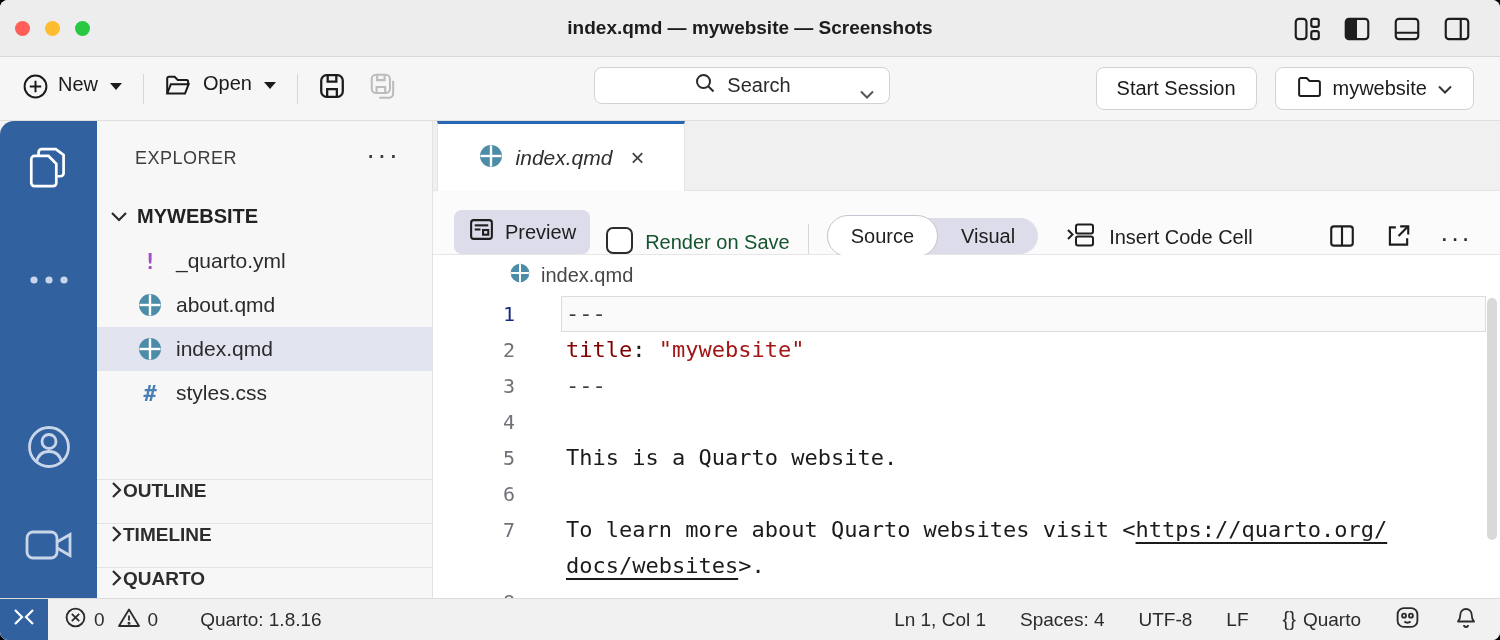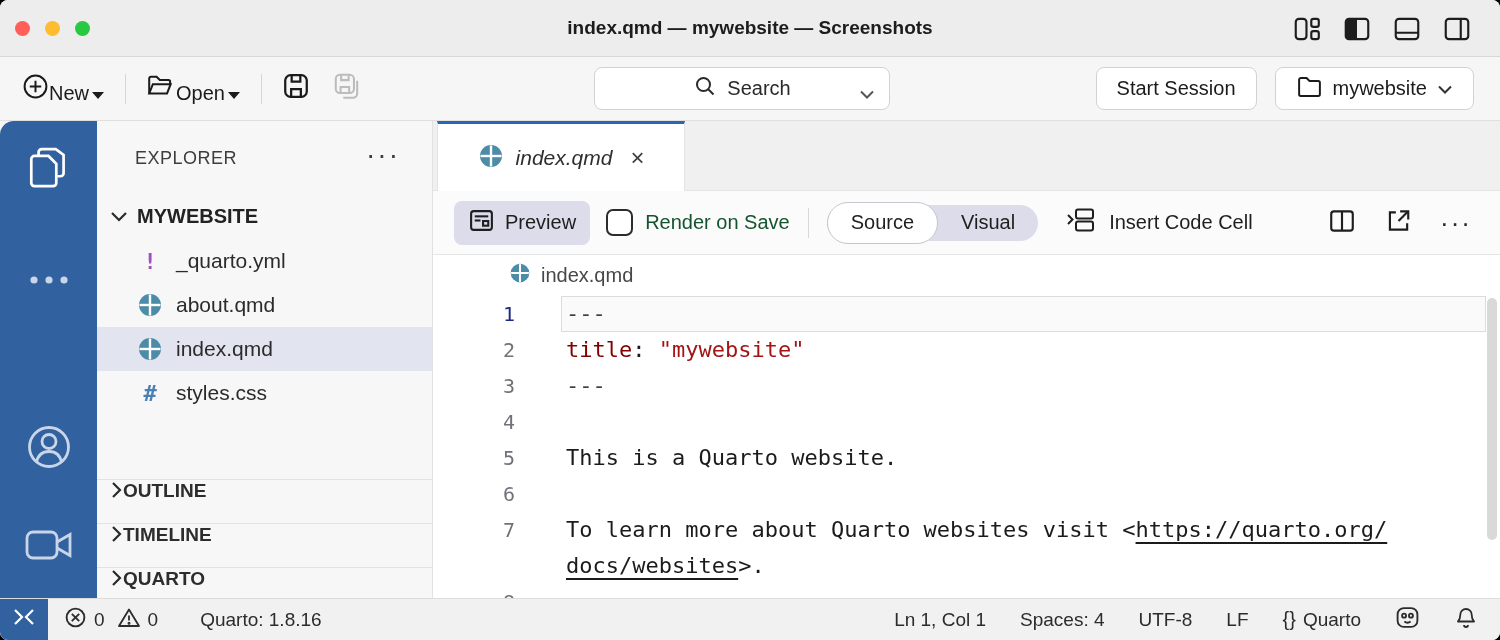--- a/index.html
+++ b/index.html
@@ -16,25 +16,25 @@
   .light.yellow{ background:#febc2e; }
   .light.green { background:#28c840; }
   .win-title { position:absolute; left:0; right:0; text-align:center; font-size:19px; font-weight:600; color:#1c1c1c; }
   .tb-icons { position:absolute; right:28px; top:0; height:57px; display:flex; align-items:center; gap:20px; }
   .tb-icons svg { display:block; }
 
   
   .toolbar { position:relative; height:64px; flex:0 0 64px; background:#f7f6f7; border-bottom:1px solid #dfdfdf;
              display:flex; align-items:center; padding:0 14px; }
   .tool-group { display:flex; align-items:center; }
-  .tool-btn { display:flex; align-items:flex-end; padding:6px 8px; border-radius:6px; color:#1b1b1b;
+  .tool-btn { display:flex; align-items:flex-start; gap:9px; padding:6px 8px; border-radius:6px; color:#1b1b1b;
               font-size:20px; cursor:default; }
   .tool-sep { width:1px; height:30px; background:#d6d6d6; margin:0 12px; }
   .caret-down { margin-left:2px; }
-  .searchbox { position:absolute; left:594px; top:10px; width:296px; height:43px; background:#fff;
+  .searchbox { position:absolute; left:594px; top:10px; width:296px; height:37px; background:#fff;
                border:1px solid #d2d2d2; border-radius:8px; display:flex; align-items:center;
                justify-content:center; gap:10px; font-size:20px; color:#2a2a2a; }
   .searchbox .chev { position:absolute; right:14px; top:14px; }
   .right-tools { margin-left:auto; display:flex; align-items:center; gap:18px; padding-right:12px; }
   .push-btn { height:43px; background:#fff; border:1px solid #d2d2d2; border-radius:8px; display:flex;
               align-items:center; gap:10px; padding:0 20px; font-size:20px; color:#1b1b1b;text-align:right; }
 
   
   .main { position:relative; flex:1 1 auto; display:flex; background:#f6f5f6; overflow:hidden; }
 
@@ -64,21 +64,21 @@
 
   .editor { flex:1 1 auto; background:#fff; display:flex; flex-direction:column; overflow:hidden; }
   .tabbar { height:70px; flex:0 0 70px; background:#f1f0f1; border-bottom:1px solid #e4e4e4; display:flex; }
   .tab { margin-left:4px; margin-bottom:-1px; width:248px; background:#fff; position:relative; z-index:1;
          border-left:1px solid #e4e4e4; border-right:1px solid #e4e4e4; border-top:3px solid #2767b5;
          display:flex; align-items:center; justify-content:center; gap:12px; }
   .tab-title { font-size:21px; font-style:italic; color:#2e2e2e; }
   .tab-close { font-size:24px; color:#3f3f3f; margin-left:6px; }
 
   .edtoolbar { height:64px; flex:0 0 64px; background:#fbfbfc; border-bottom:1px solid #e6e6e6;
-               display:flex; align-items:center; padding-left:21px; }
+               display:flex; align-items:flex-end; padding-left:21px; }
   .preview-btn { display:flex; align-items:center; gap:10px; background:#dcdcea; border-radius:8px;
                  height:44px; padding:0 14px; font-size:20px; color:#1e1e1e; }
   .checkbox { width:27px; height:27px; border:2px solid #2c2c2c; border-radius:7px; background:#fff;
               margin-left:16px; }
   .ros-label { margin-left:12px; font-size:20px; color:#14532d; }
   .ed-sep { width:1px; height:30px; background:#d8d8d8; margin:0 18px; }
   .segmented { display:flex; align-items:center; background:#dcdcea; border-radius:21px; height:36px; }
   .seg { height:42px; display:flex; align-items:center; padding:0 23px; font-size:20px; color:#1e1e1e; }
   .seg.active { background:#fff; border:1px solid #c6c6d0; border-radius:21px; }
   .insert-cell { display:flex; align-items:center; gap:13px; margin-left:28px; font-size:20px; color:#1e1e1e; }

